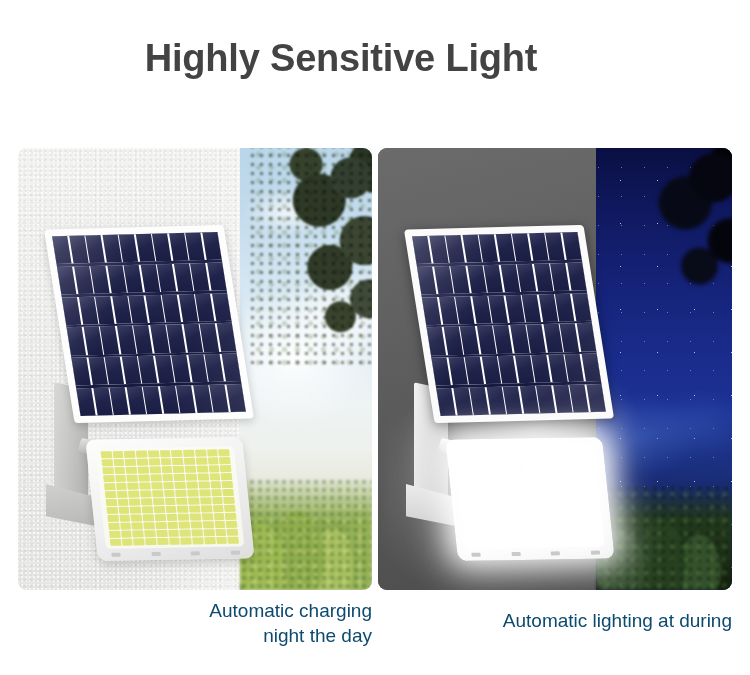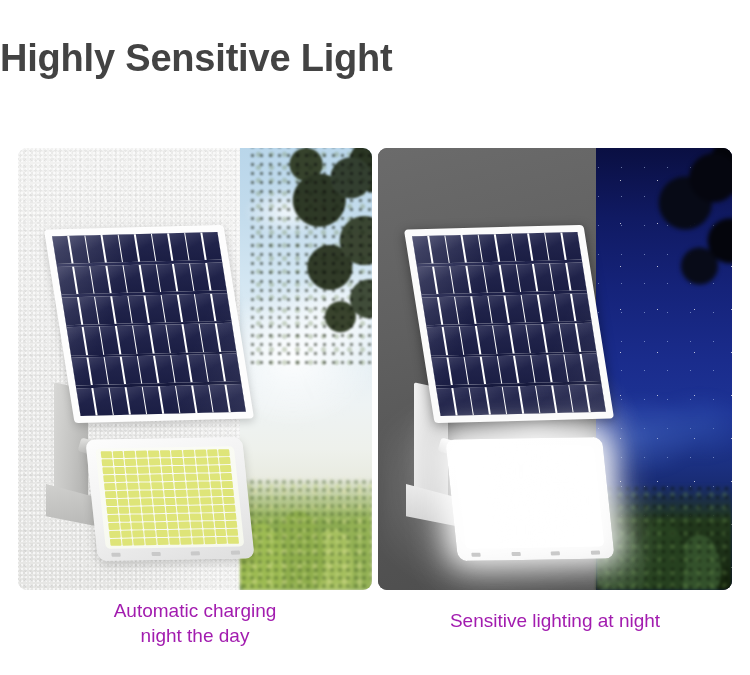--- a/index.html
+++ b/index.html
@@ -20,21 +20,21 @@
     inset: 0;
     background: #ffffff;
   }
 
   
   .headline {
     position: absolute;
     left: 0;
     top: 33px;
     width: 682px;
-    text-align: left;
+    text-align: center;
     color: #434343;
     font-size: 38px;
     font-weight: bold;
     line-height: 1.32;
     letter-spacing: -0.2px;
   }
   .headline-line { display: block; }
 
   
   .panels {
@@ -391,24 +391,24 @@
     width: 150px; height: 130px;
     background: radial-gradient(ellipse 60% 54% at 18% 42%, rgba(255,255,255,.62), rgba(255,255,255,0) 72%);
     filter: blur(9px);
     pointer-events: none;
   }
 
   
   .caption {
     position: absolute;
     top: 598px;
-    color: #a21caf;
+    color: #0c4a6e;
     font-size: 19px;
     line-height: 1.32;
-    text-align: center;
+    text-align: right;
   }
   .caption-day   { left: 18px; width: 354px; }
   .caption-night { left: 378px; width: 354px; top: 608px; }
   .caption-line { display: block; }
 </style>
 </head>
 <body>
 
 <div class="page">
 
@@ -948,16 +948,16 @@
       </div>
     </div>
   </div>
 
   <div class="caption caption-day">
     <span class="caption-line">Automatic charging</span>
     <span class="caption-line">night the day</span>
   </div>
 
   <div class="caption caption-night">
-    <span class="caption-line">Sensitive lighting at night</span>
+    <span class="caption-line">Automatic lighting at during</span>
   </div>
 
 </div>
 
 </body></html>

